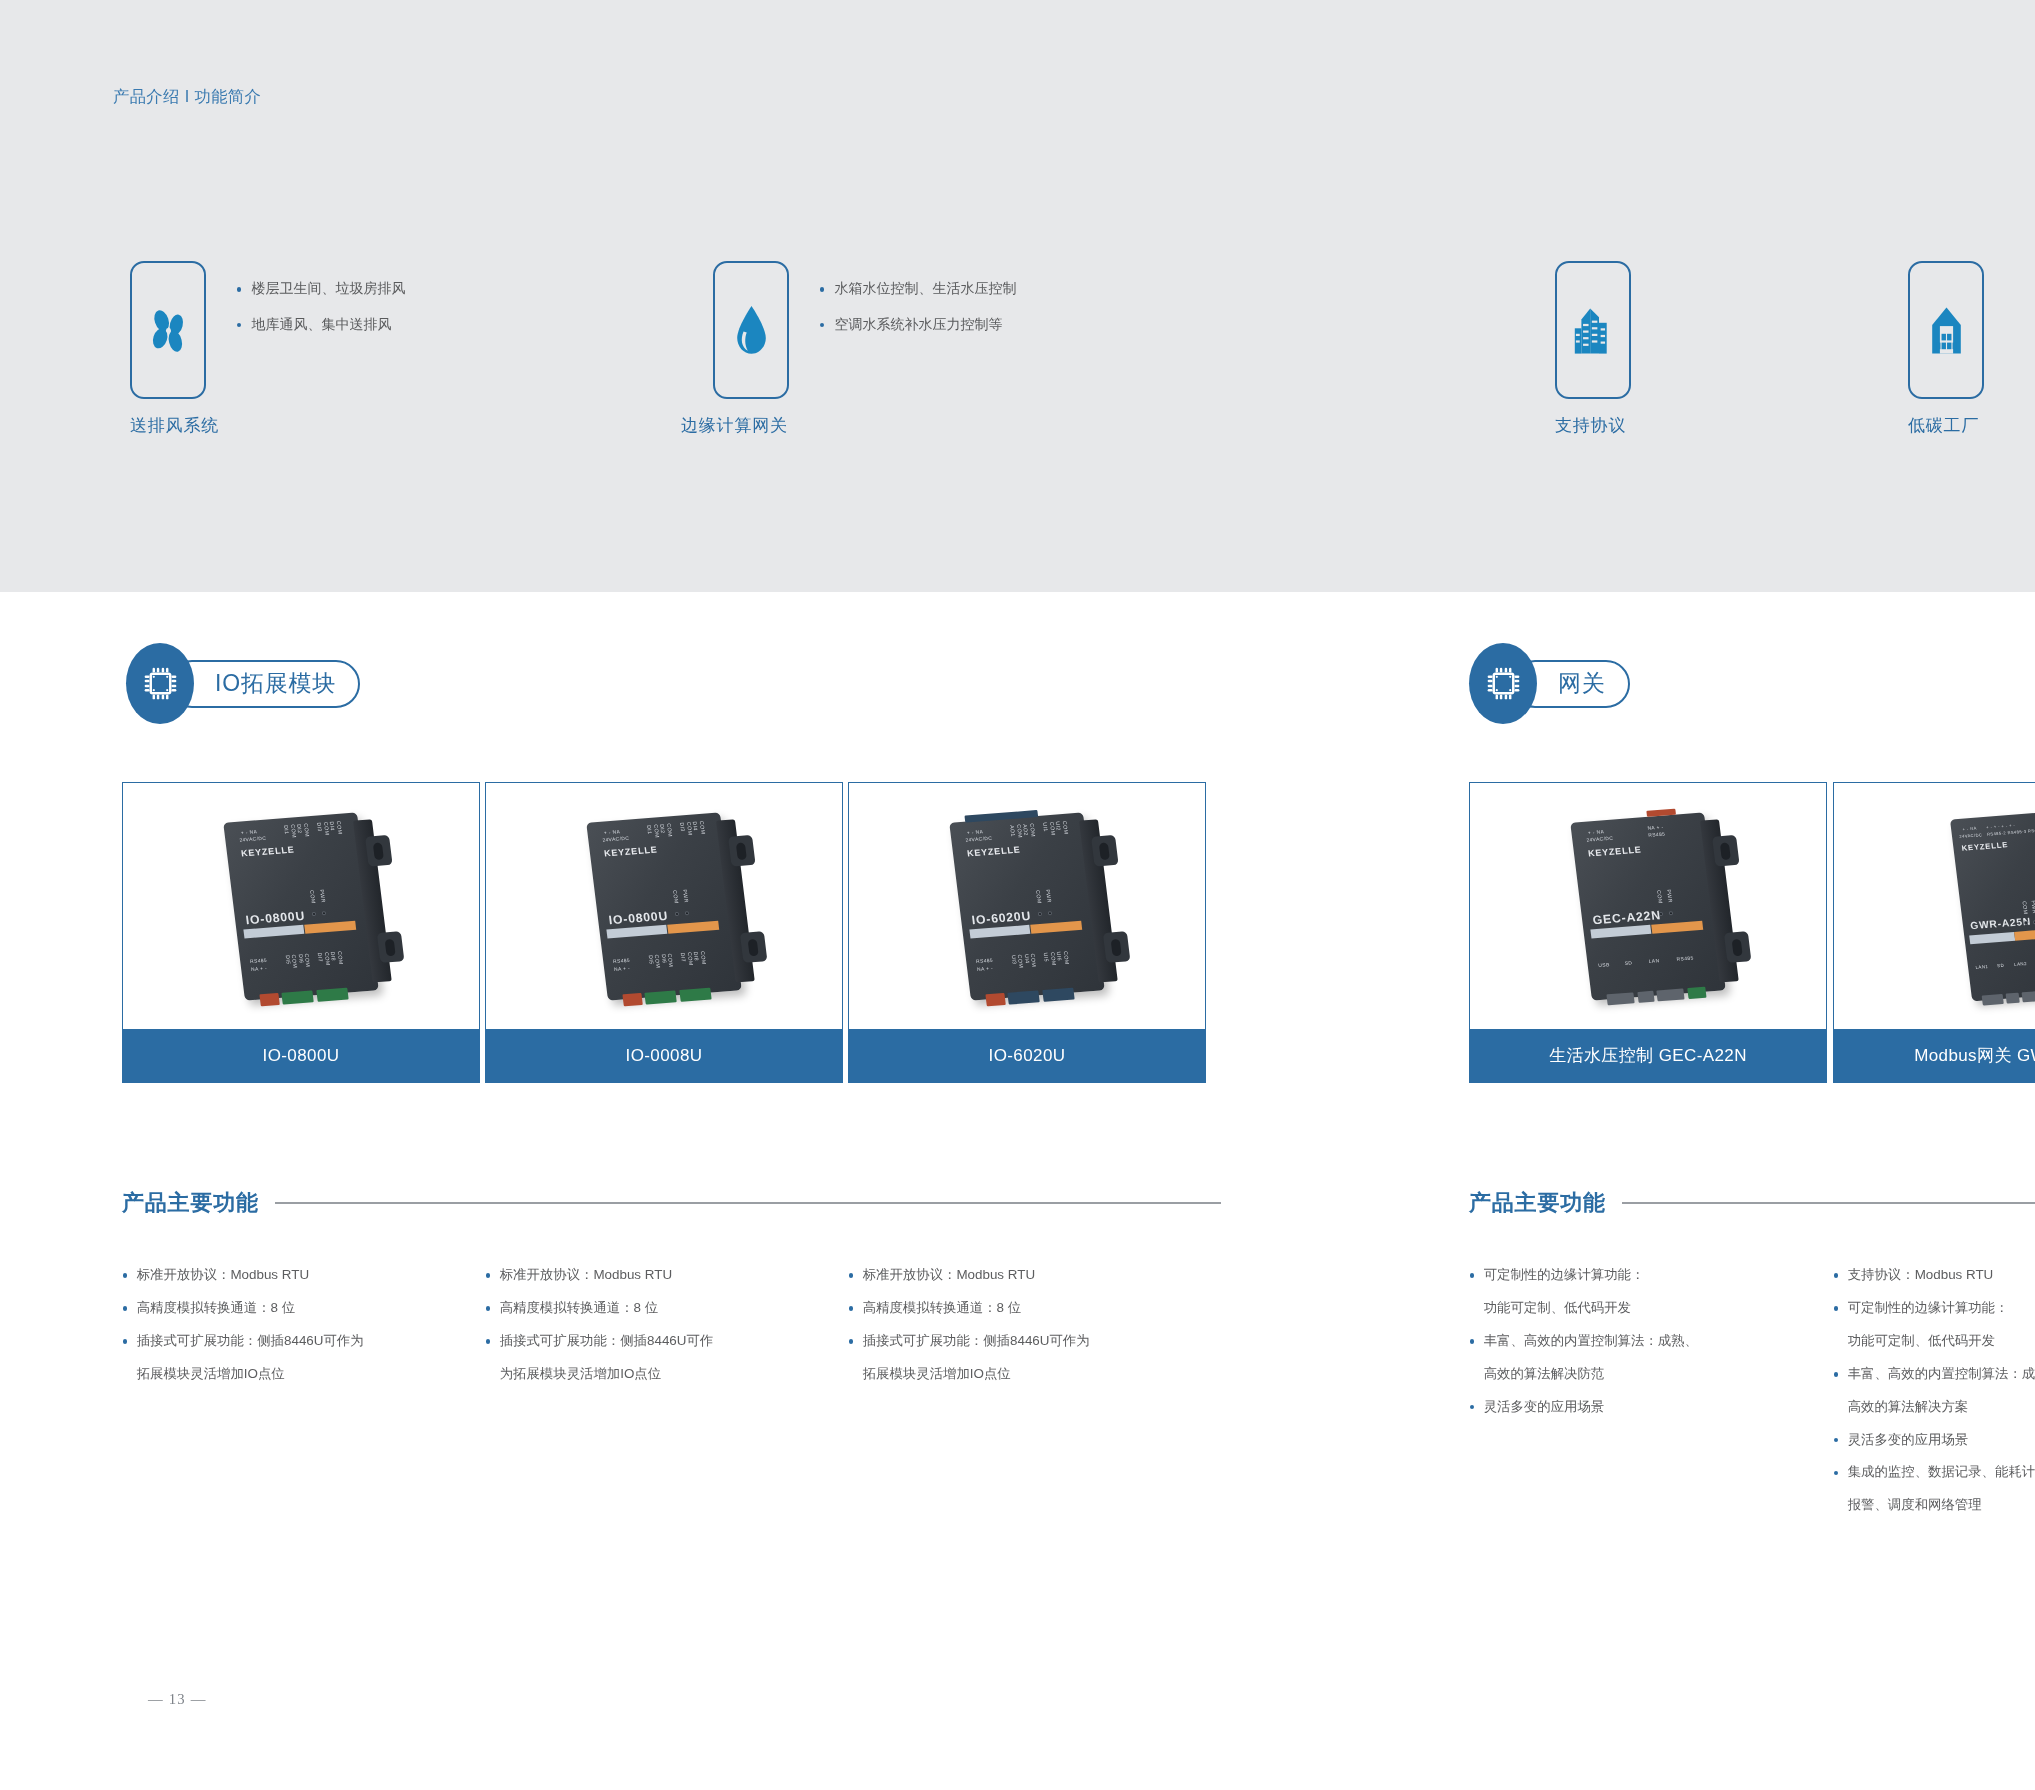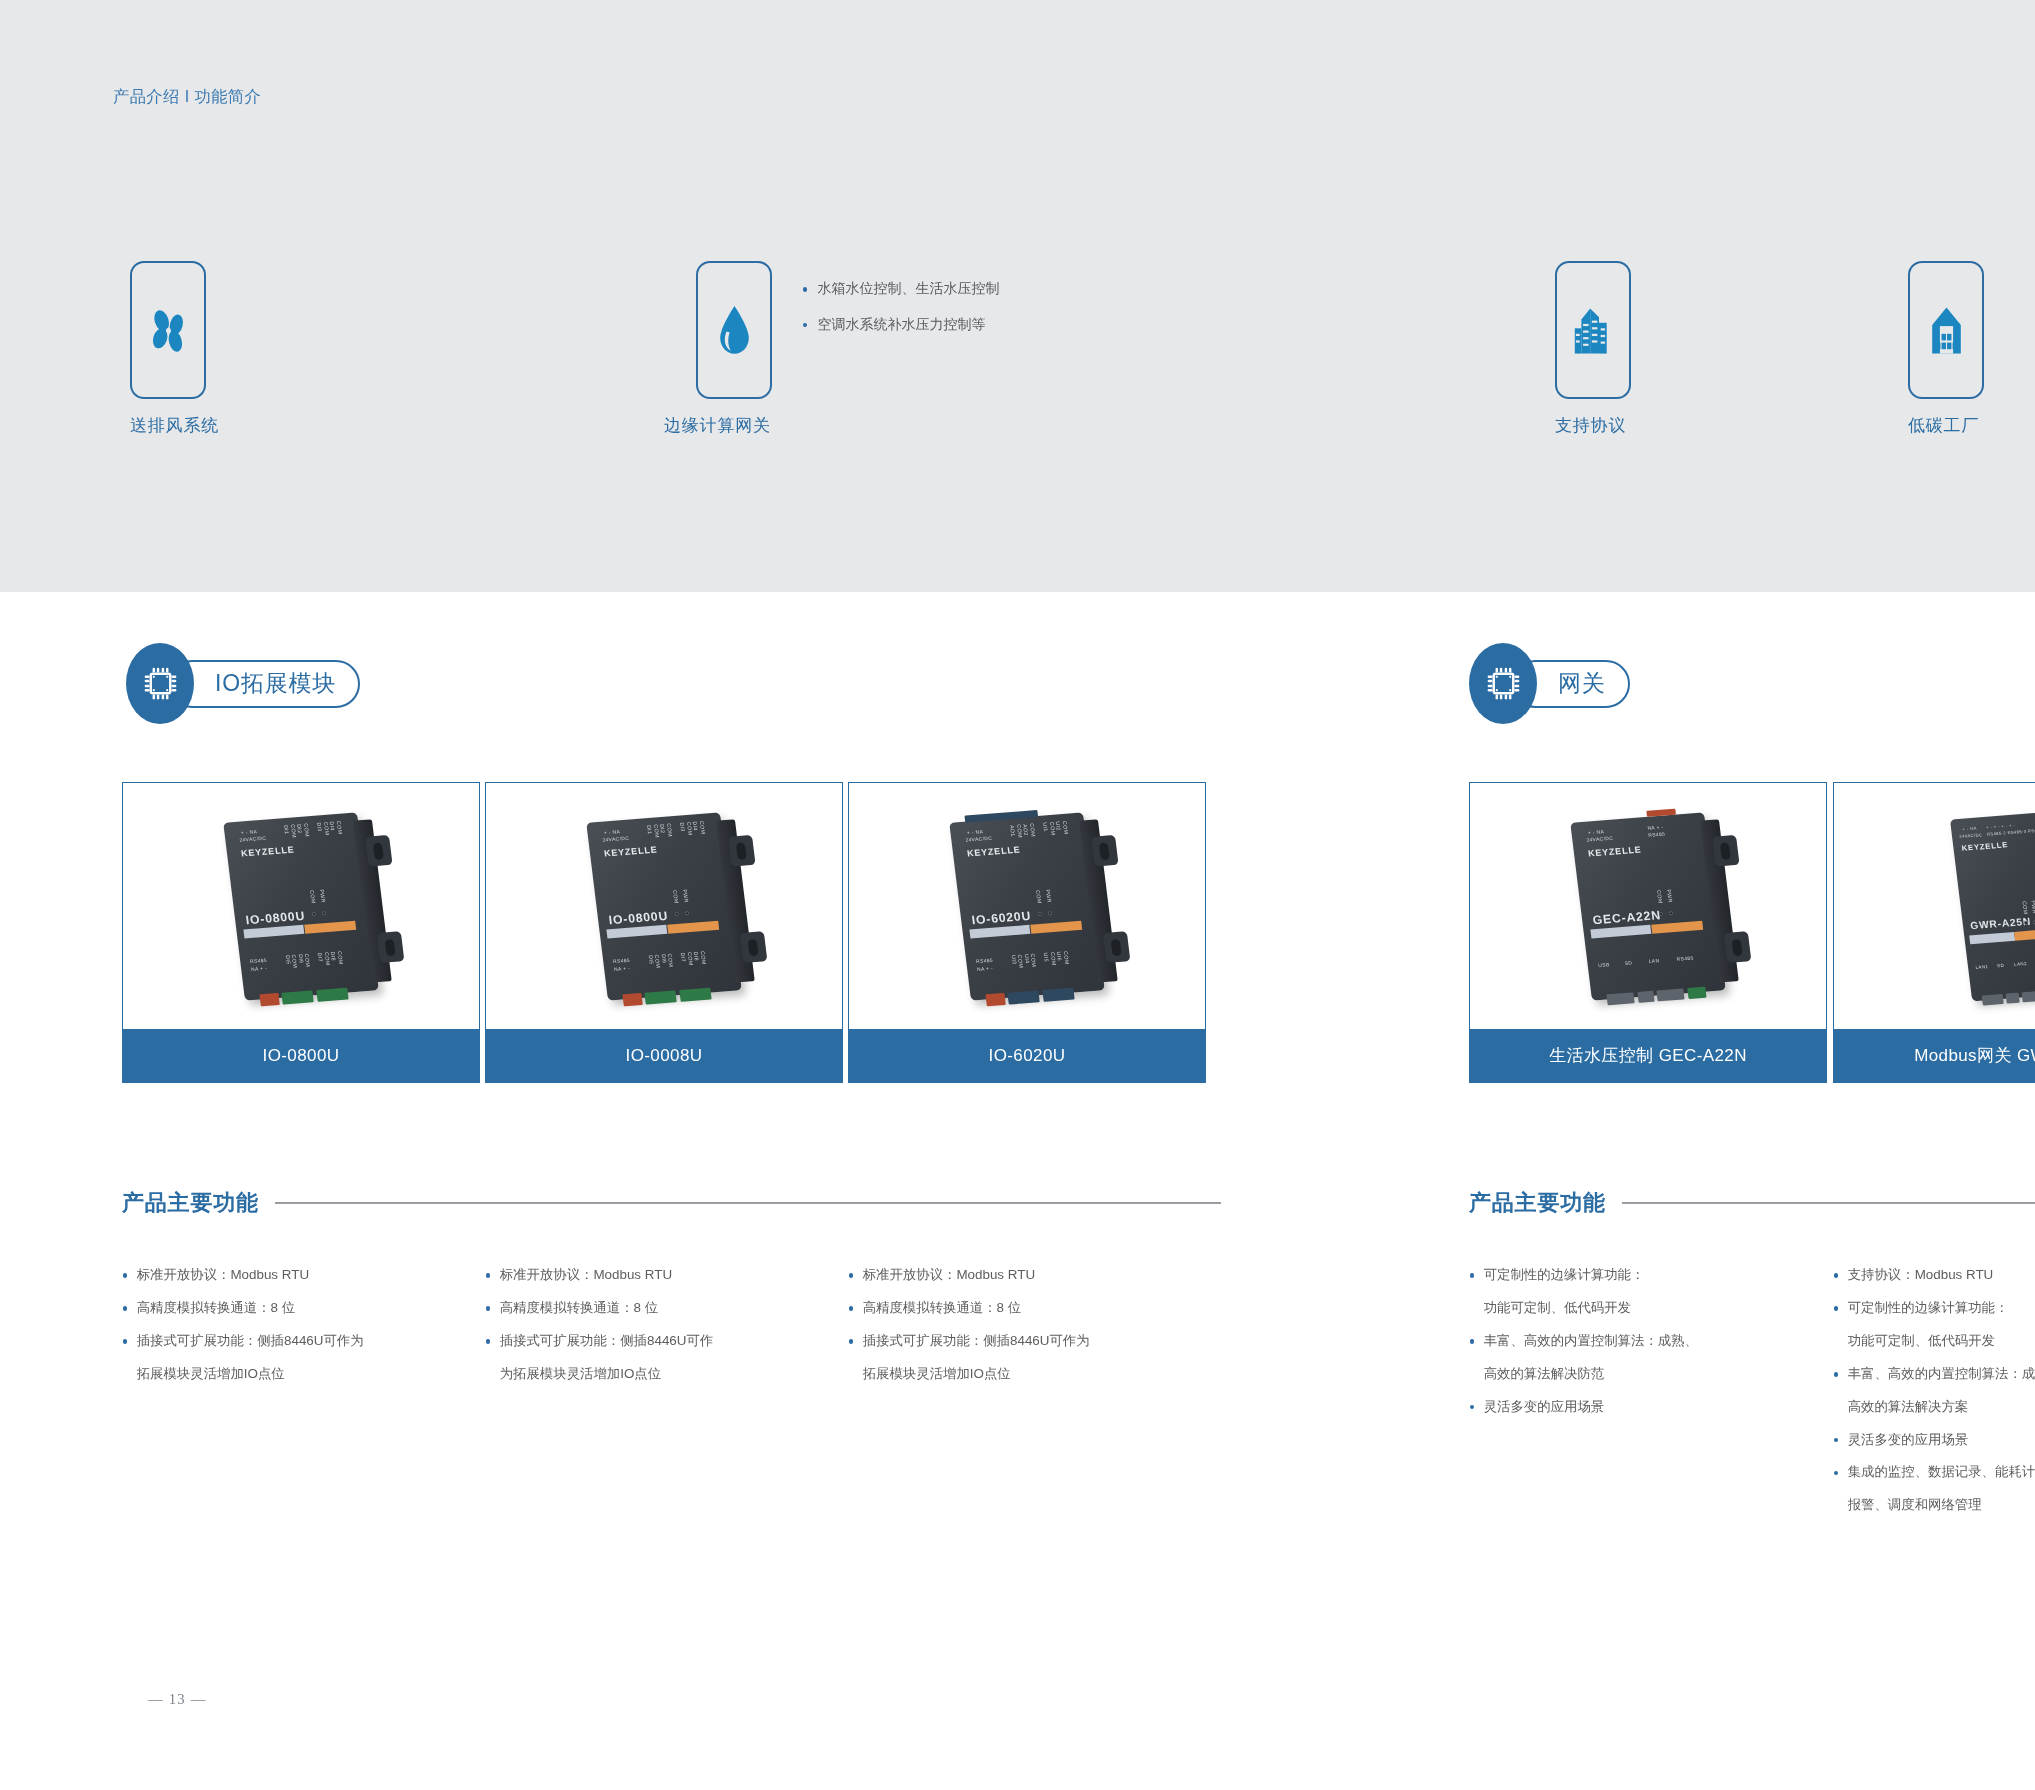--- a/index.html
+++ b/index.html
@@ -291,24 +291,28 @@
       <svg width="49" height="49" viewBox="0 0 100 100">
         <g fill="#1b86c0">
           <ellipse cx="36" cy="30" rx="14" ry="22" transform="rotate(-18 36 30)"></ellipse>
           <ellipse cx="66" cy="38" rx="13" ry="21" transform="rotate(14 66 38)"></ellipse>
           <ellipse cx="33" cy="66" rx="14" ry="21" transform="rotate(18 33 66)"></ellipse>
           <ellipse cx="64" cy="72" rx="13" ry="22" transform="rotate(-14 64 72)"></ellipse>
         </g>
         <circle cx="50" cy="50" r="5" fill="#e7e8ea"></circle>
       </svg>
     </div>
+    <ul class="bullets-inline">
+      <li>楼层卫生间、垃圾房排风</li>
+      <li>地库通风、集中送排风</li>
+    </ul>
     <div class="scenario-caption">送排风系统</div>
   </div>
 
-  <div class="scenario" style="left:664px; top:261px;padding-left:32px;">
+  <div class="scenario" style="left:681px; top:261px;padding-left:32px;">
     <div class="icon-frame">
       <svg width="45" height="53" viewBox="0 0 70 100">
         <path d="M35 4 C35 4 8 44 8 64 C8 80 20 94 35 94 C50 94 62 80 62 64 C62 44 35 4 35 4 Z" fill="#1b86c0"></path>
         <path d="M20 52 C14 66 16 82 28 88 C22 78 22 64 26 54 Z" fill="#e7e8ea"></path>
       </svg>
     </div>
     <ul class="bullets-inline">
       <li>水箱水位控制、生活水压控制</li>
       <li>空调水系统补水压力控制等</li>
     </ul>

